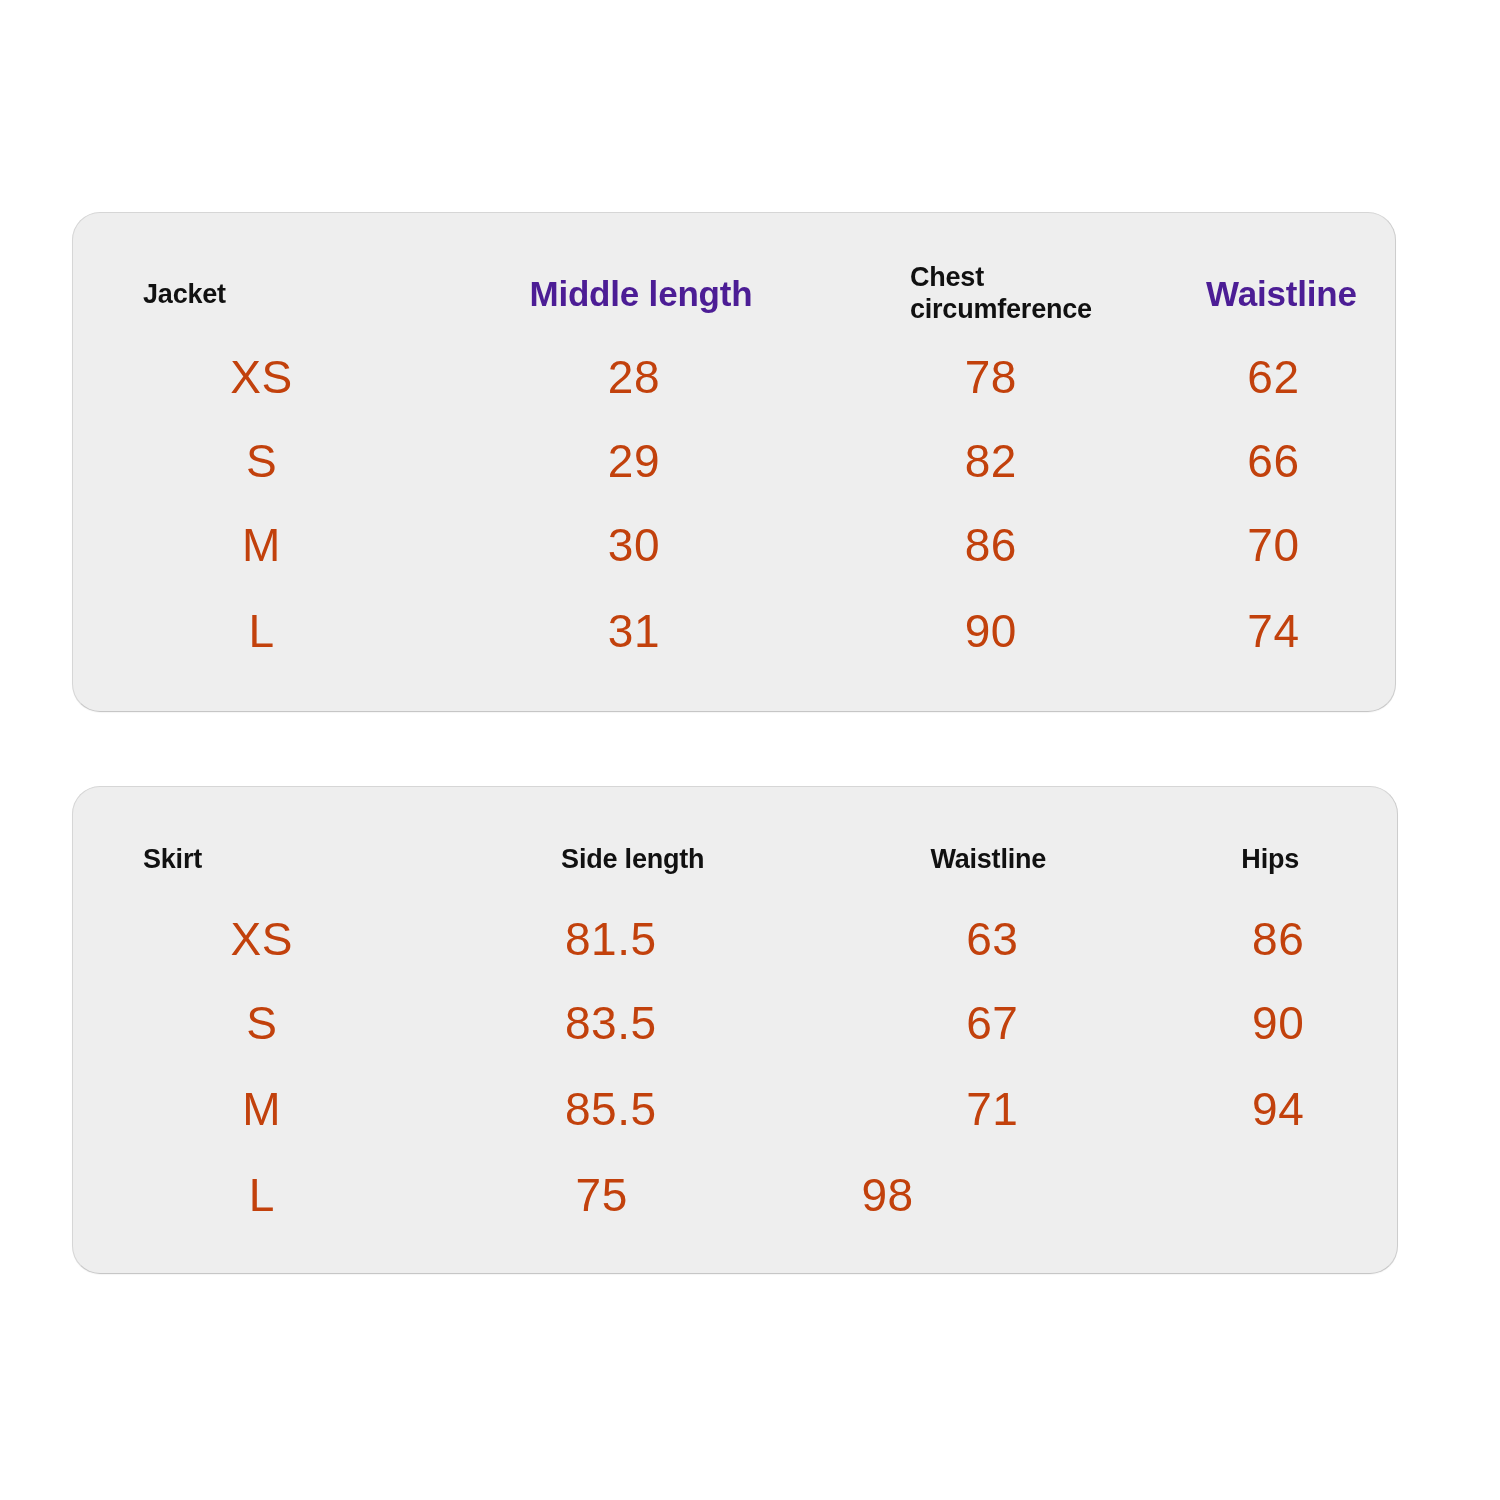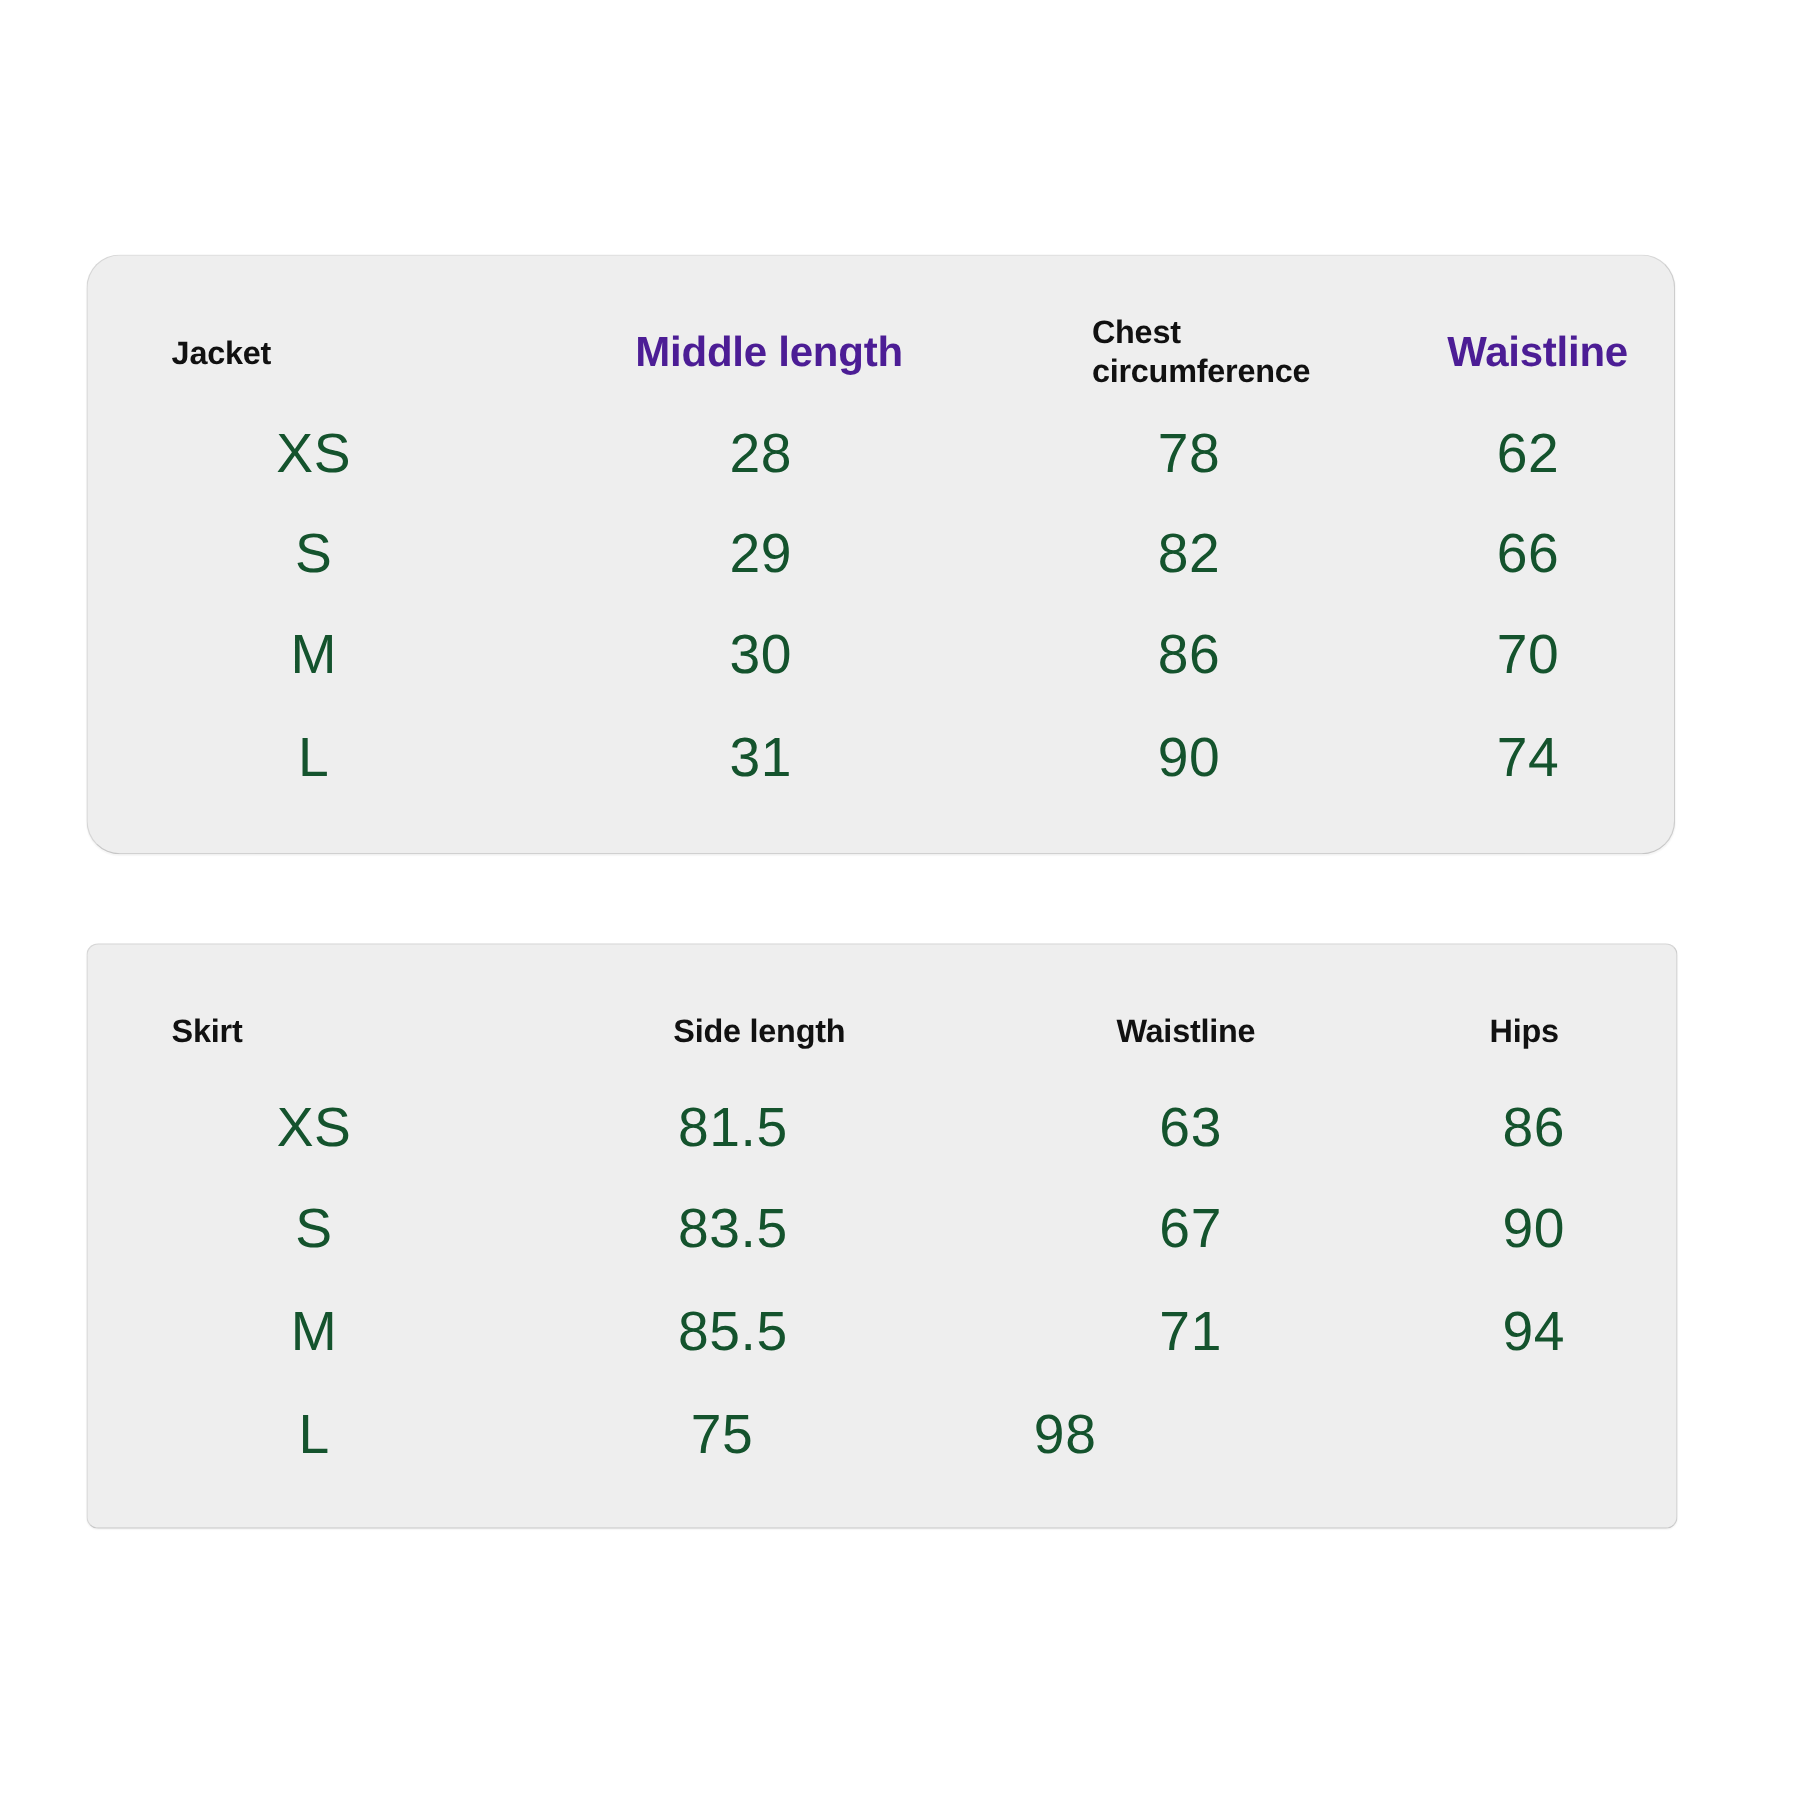--- a/index.html
+++ b/index.html
@@ -37,21 +37,20 @@
     left: 72px;
     top: 212px;
     width: 1324px;
     height: 500px;
   }
   #card-skirt {
     left: 72px;
     top: 786px;
     width: 1326px;
     height: 488px;
-    border-radius: 10px;
   }
 
   
   .size-table {
     position: absolute;
     left: 0;
     top: 0;
     width: 100%;
     height: 100%;
     margin-left: 16px;
@@ -96,21 +95,21 @@
   }
   .hdr-two-line {
     font-size: 27px;
     line-height: 1.18;
   }
 
   
   .data-cell {
     font-size: 46px;
     font-weight: 400;
-    color: #14532d;
+    color: #c2410c;
     letter-spacing: 0.5px;
     line-height: 1;
   }
 
   
   #card-jacket .hdr-row   { top: 48px;  height: 66px; }
   #card-jacket .row-0     { top: 128px; height: 72px; }
   #card-jacket .row-1     { top: 212px; height: 72px; }
   #card-jacket .row-2     { top: 296px; height: 72px; }
   #card-jacket .row-3     { top: 382px; height: 72px; }

